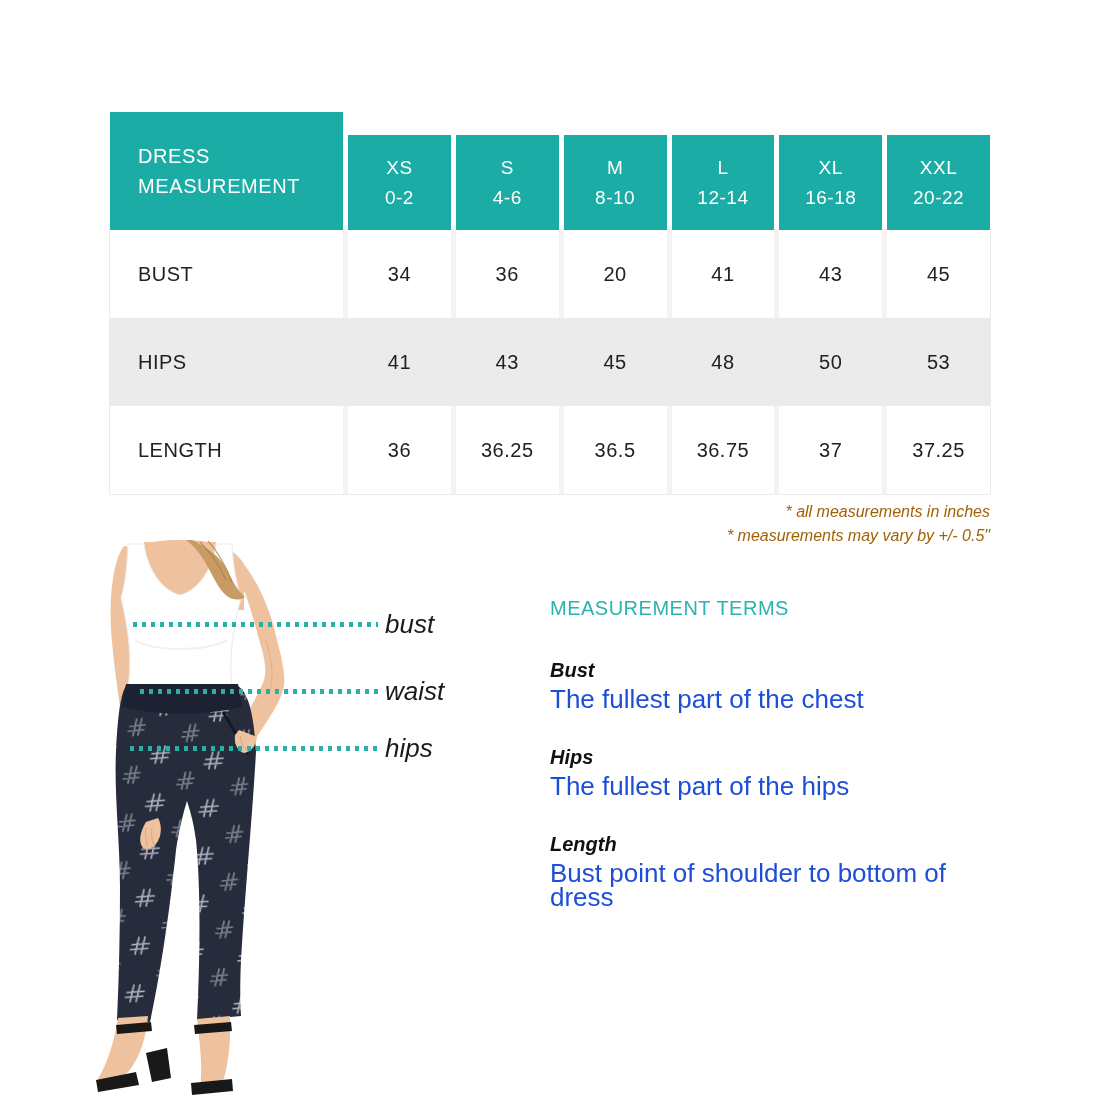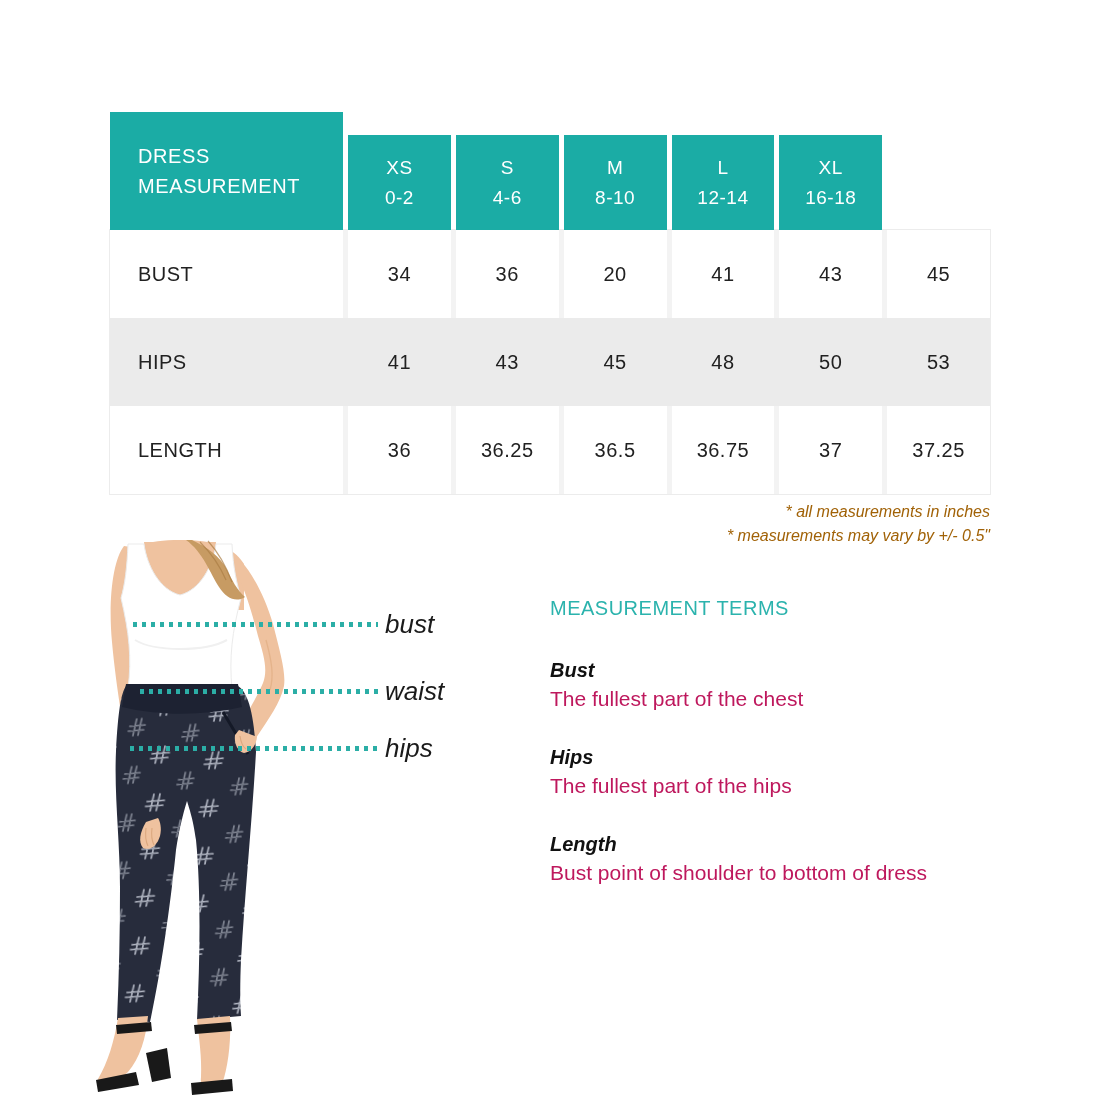--- a/index.html
+++ b/index.html
@@ -37,21 +37,21 @@
   .label-hips{top:733px;}
 
   
   .model{position:absolute;left:60px;top:540px;width:280px;height:560px;}
 
   
   .terms{position:absolute;left:550px;top:593px;width:460px;}
   .terms-heading{color:#2BB3AD;font-size:20px;line-height:30px;letter-spacing:.5px;margin:0 0 35px 0;font-weight:normal;}
   .term{margin-bottom:34px;}
   .term-name{font-weight:bold;font-style:italic;font-size:20px;line-height:24px;margin-bottom:5px;color:#111;}
-  .term-desc{font-size:21px;line-height:24px;color:#be185d;}
+  .term-desc{font-size:26px;line-height:24px;color:#1d4ed8;}
 </style>
 </head>
 <body>
 
 <div id="canvas">
 
   <div class="size-table">
     <div class="t-row t-head">
       <div class="t-cell head-label">
         <div>DRESS</div>
@@ -69,20 +69,24 @@
         <div>M</div>
         <div>8-10</div>
       </div>
       <div class="t-cell head-size">
         <div>L</div>
         <div>12-14</div>
       </div>
       <div class="t-cell head-size">
         <div>XL</div>
         <div>16-18</div>
+      </div>
+      <div class="t-cell head-size">
+        <div>XXL</div>
+        <div>20-22</div>
       </div>
     </div>
 
     <div class="t-body">
       <div class="t-row t-data row-white">
         <div class="t-cell row-label">BUST</div>
         <div class="t-cell val">34</div>
         <div class="t-cell val">36</div>
         <div class="t-cell val">20</div>
         <div class="t-cell val">41</div>

